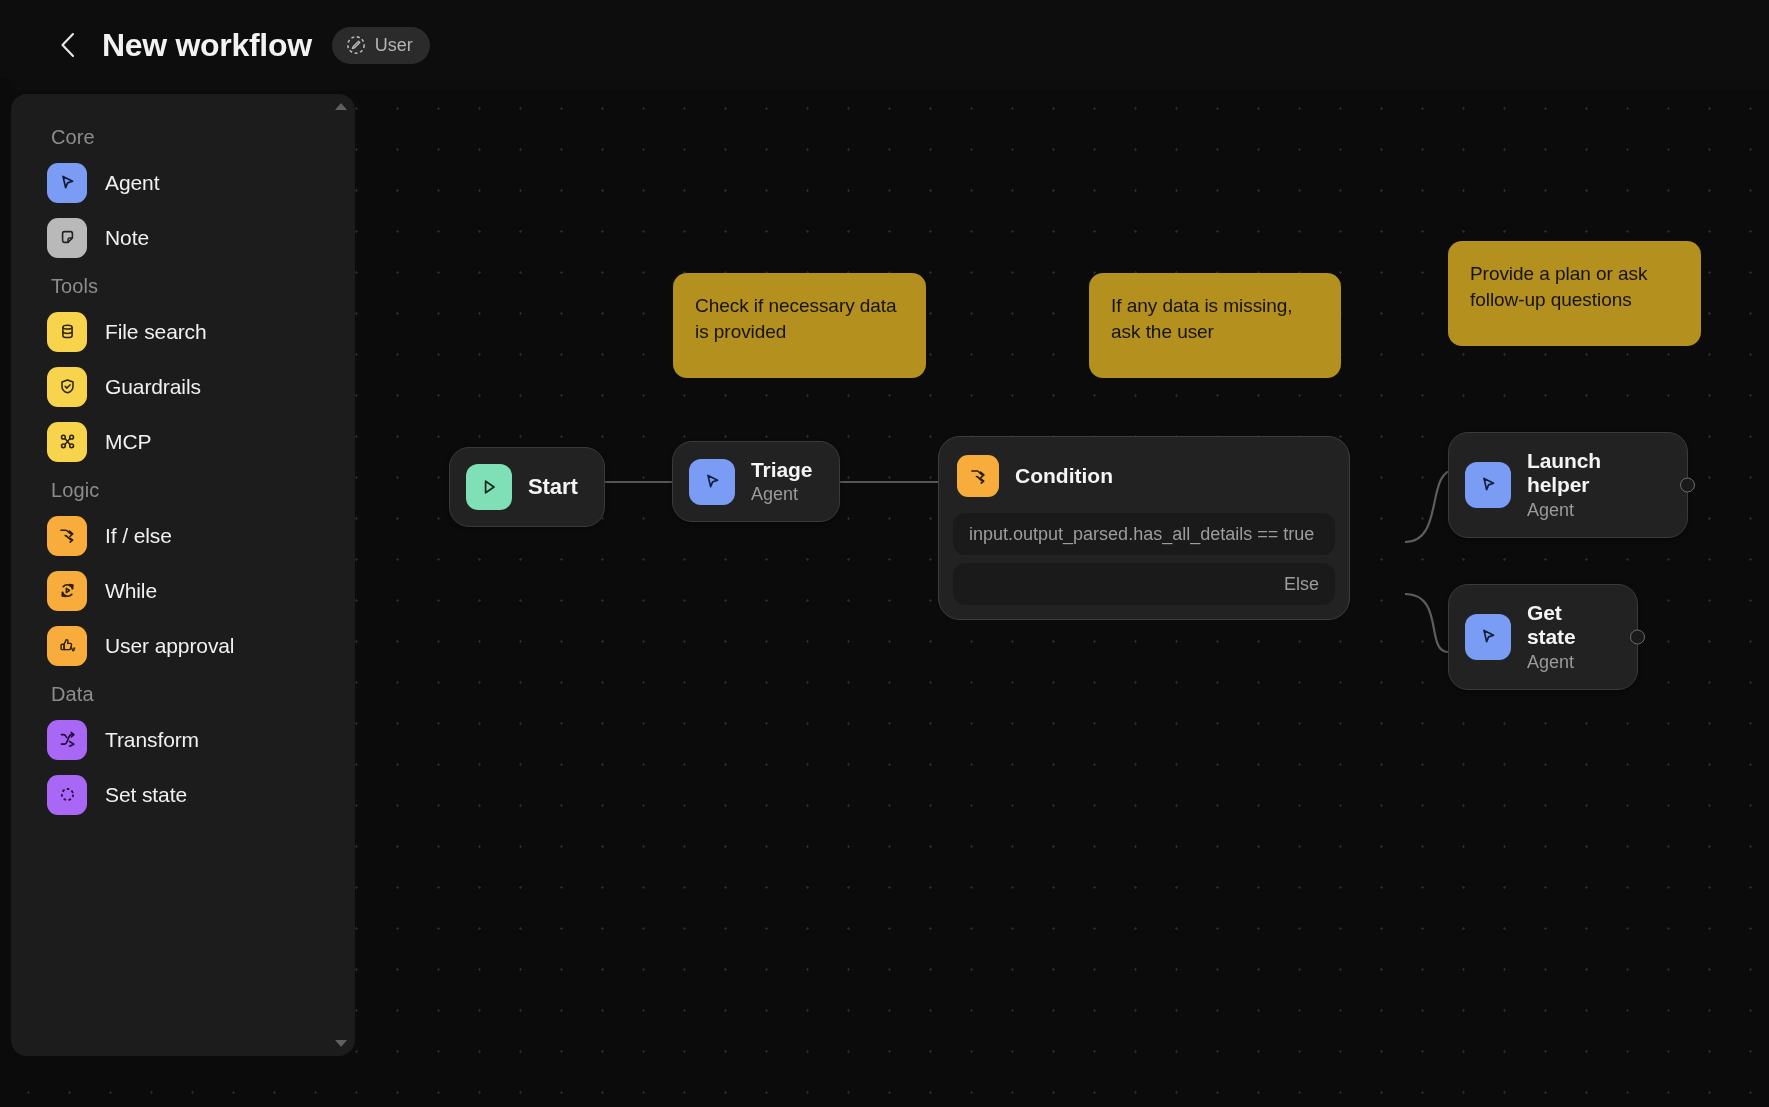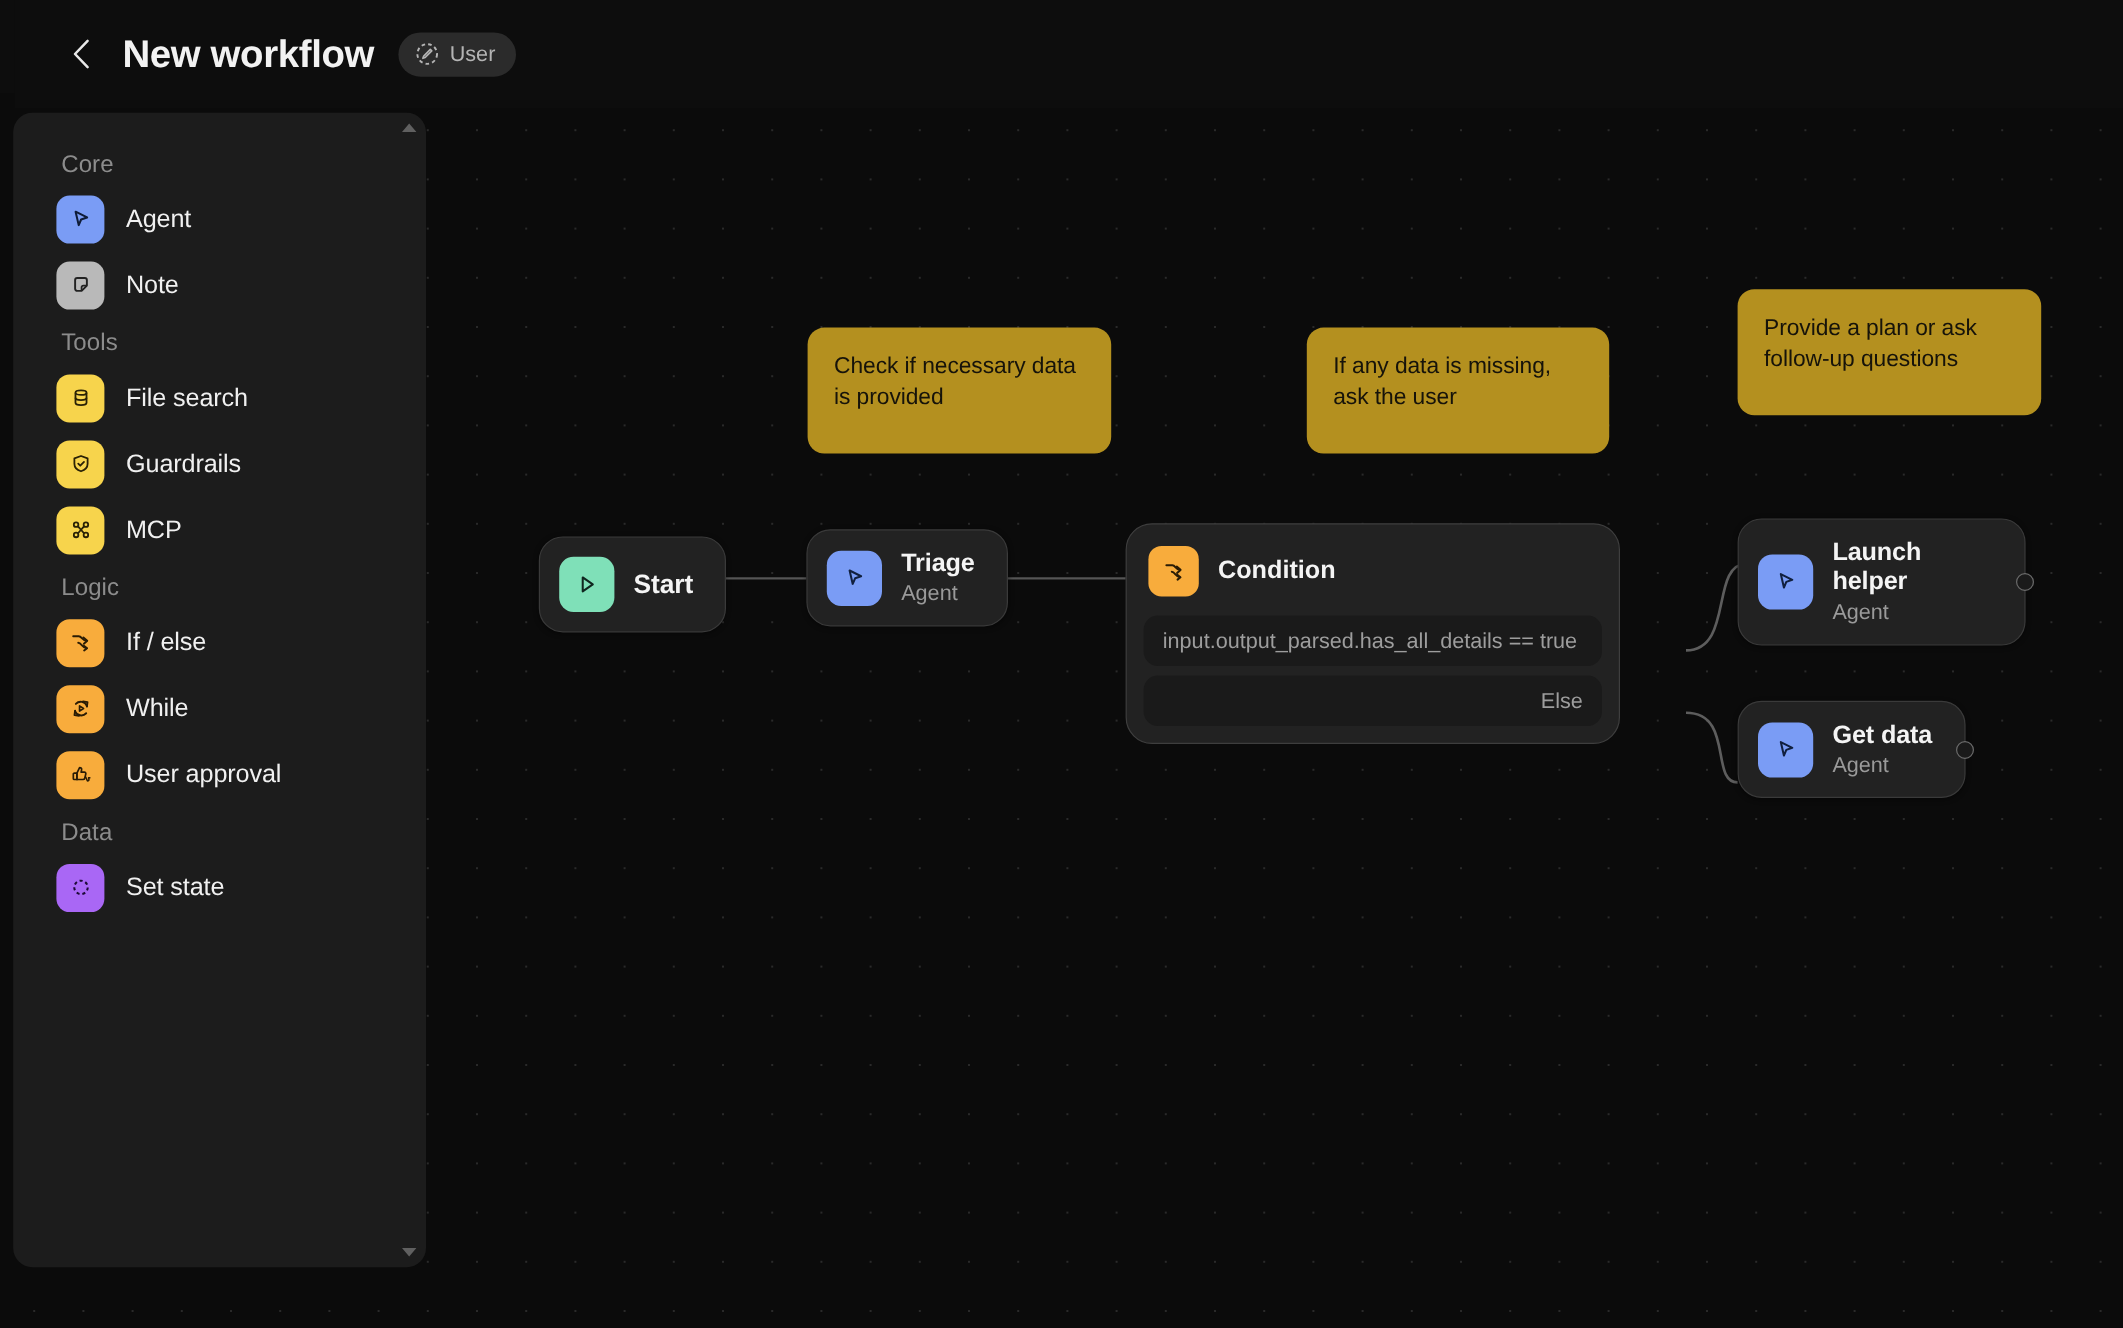--- a/index.html
+++ b/index.html
@@ -207,21 +207,21 @@
       <span class="port"></span>
     </div>
 
     <div class="gnode" style="left:1448px; top:506px; width:190px;">
       <div class="node-icon" style="background:#7a9cf5; width:46px; height:46px; border-radius:12px;">
         <svg width="21" height="21" viewBox="0 0 21 21" fill="none">
           <path d="M6 4.4 L15.6 9.2 L10.6 10.9 L8.6 15.6 Z" stroke="#11203f" stroke-width="1.7" stroke-linejoin="round" fill="none"></path>
         </svg>
       </div>
       <div class="titles">
-        <span class="t-main">Get data</span>
+        <span class="t-main">Get state</span>
         <span class="t-sub">Agent</span>
       </div>
       <span class="port"></span>
     </div>
 
   </div>
 
   <div class="sidebar">
     <div class="sidebar-scroll">
 
@@ -305,20 +305,31 @@
           <svg width="21" height="21" viewBox="0 0 21 21" fill="none">
             <path d="M5 9.2 h2.1 v5.4 H5 a0.9 0.9 0 0 1 -0.9-0.9 V10.1 A0.9 0.9 0 0 1 5 9.2 Z" stroke="#2a1c05" stroke-width="1.4" fill="none"></path>
             <path d="M7.1 9.2 L9.3 4.6 c1.2 0 1.9 0.8 1.7 1.9 L10.6 8.4 h2.7 c0.9 0 1.4 0.8 1.2 1.6 l-0.9 3.5 c-0.15 0.6-0.7 1.1-1.4 1.1 H7.1 Z" stroke="#2a1c05" stroke-width="1.4" fill="none" stroke-linejoin="round"></path>
             <path d="M14.3 12.4 l1.6 3.4 c0.85 0 1.3-0.6 1.2-1.35 l-0.25-1.3 h1.5" stroke="#2a1c05" stroke-width="1.3" fill="none" stroke-linejoin="round"></path>
           </svg>
         </div>
         <span class="label">User approval</span>
       </div>
 
       <div class="section-label">Data</div>
+      <div class="sidebar-item">
+        <div class="node-icon" style="background:#a967f5;">
+          <svg width="21" height="21" viewBox="0 0 21 21" fill="none">
+            <path d="M4.4 5.6 h2.4 c1.5 0 2.1 1.4 3 3" stroke="#1d0a36" stroke-width="1.6" fill="none" stroke-linecap="round"></path>
+            <path d="M16.6 5.6 h-2.6 c-2.6 0-3.2 9.5-6.2 9.5 H4.4" stroke="#1d0a36" stroke-width="1.6" fill="none" stroke-linecap="round"></path>
+            <path d="M14.1 3.4 L16.8 5.6 L14.3 7.9" stroke="#1d0a36" stroke-width="1.6" fill="none" stroke-linecap="round" stroke-linejoin="round"></path>
+            <path d="M12.4 12.4 L16.8 15.2 L12.6 17.2" stroke="#1d0a36" stroke-width="1.6" fill="none" stroke-linecap="round" stroke-linejoin="round"></path>
+          </svg>
+        </div>
+        <span class="label">Transform</span>
+      </div>
       <div class="sidebar-item">
         <div class="node-icon" style="background:#a967f5;">
           <svg width="21" height="21" viewBox="0 0 21 21" fill="none">
             <circle cx="10.5" cy="10.5" r="5.6" stroke="#1d0a36" stroke-width="1.7" fill="none" stroke-dasharray="2.6 2.4"></circle>
           </svg>
         </div>
         <span class="label">Set state</span>
       </div>
 
     </div>

